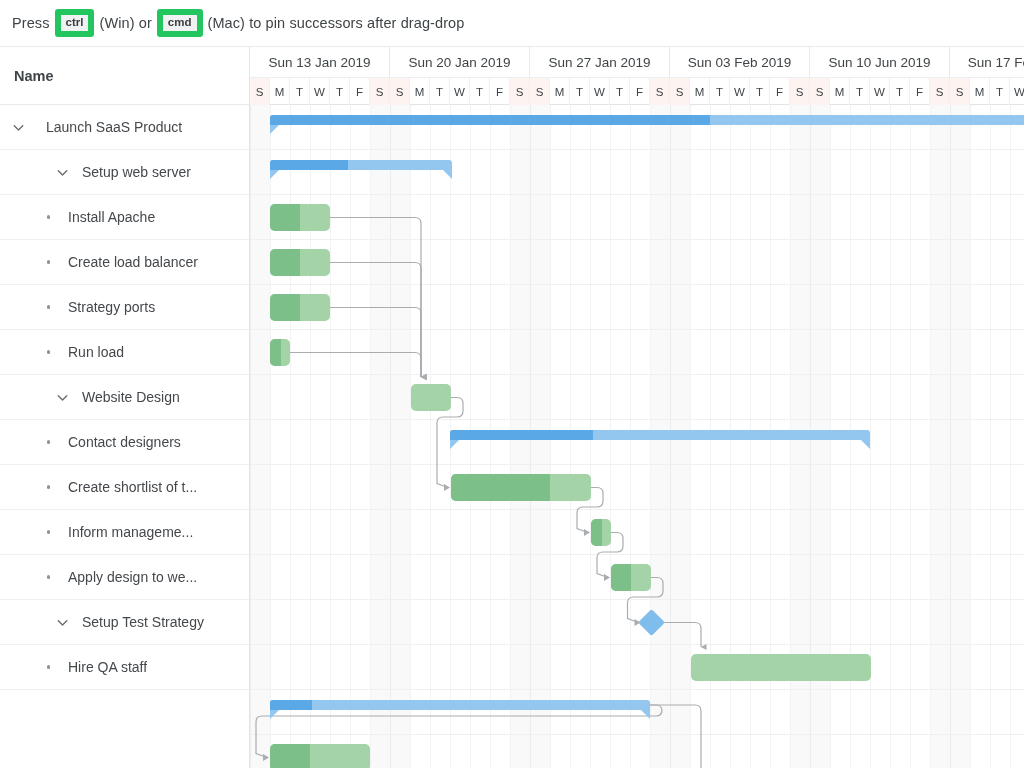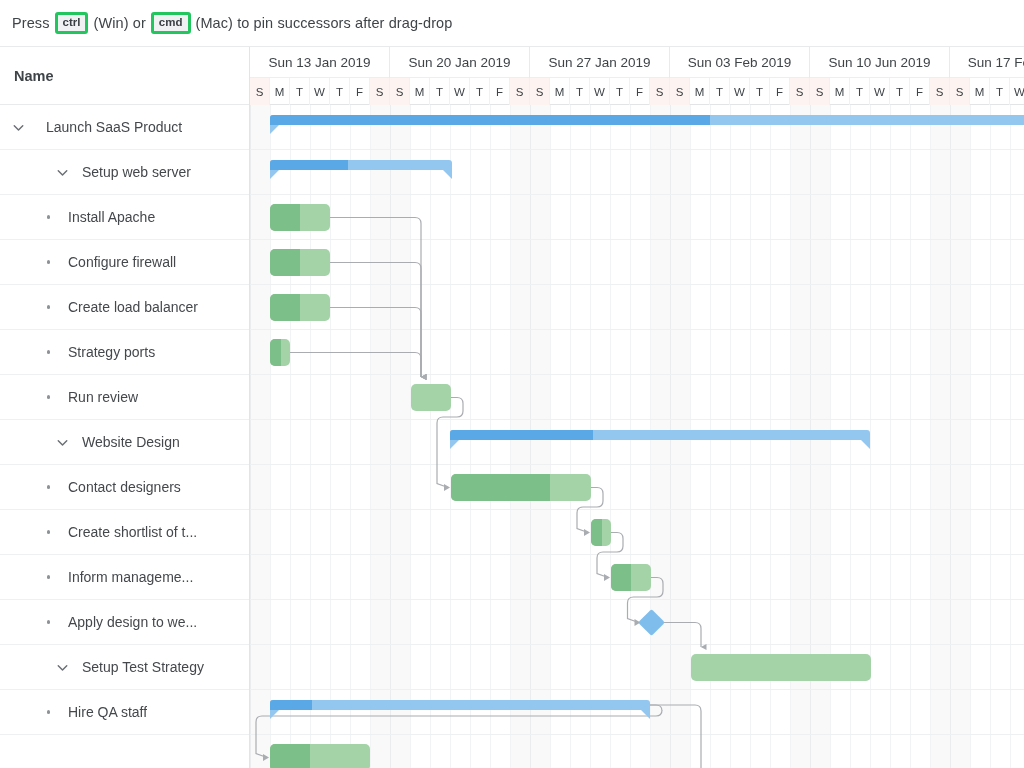--- a/index.html
+++ b/index.html
@@ -20,21 +20,21 @@
     font-size: 14.5px;
     color: #3f4448;
     background: #ffffff;
     border-bottom: 1px solid #e8eaec;
     white-space: nowrap;
   }
   #hint-bar .txt { letter-spacing: .1px; }
   .kbd {
     display: inline-block;
     background: #f0f1f2;
-    border: 3px solid #22c55e;
+    border: 6px solid #22c55e;
     border-radius: 3px;
     font-size: 11.5px;
     font-weight: bold;
     padding: 2px 5px 3px 5px;
     margin: 0 5px;
     line-height: 1;
     color: #3a3f43;
     font-family: "Liberation Sans", sans-serif;
   }
 
@@ -246,39 +246,33 @@
         <div class="name-row lvl2">
           <span class="bullet">
             <i></i>
           </span>
           <span class="nm">Install Apache</span>
         </div>
         <div class="name-row lvl2">
           <span class="bullet">
             <i></i>
           </span>
-          <span class="nm">Configure firewall</span>
-        </div>
-        <div class="name-row lvl2">
-          <span class="bullet">
-            <i></i>
-          </span>
           <span class="nm">Create load balancer</span>
         </div>
         <div class="name-row lvl2">
           <span class="bullet">
             <i></i>
           </span>
           <span class="nm">Strategy ports</span>
         </div>
         <div class="name-row lvl2">
           <span class="bullet">
             <i></i>
           </span>
-          <span class="nm">Run review</span>
+          <span class="nm">Run load</span>
         </div>
         <div class="name-row lvl1">
           <svg class="chevron" viewBox="0 0 20 20">
             <path d="M5 8 L10 13 L15 8" fill="none" stroke="#6b7075" stroke-width="1.7" stroke-linecap="round" stroke-linejoin="round"></path>
           </svg>
           <span class="nm">Website Design</span>
         </div>
         <div class="name-row lvl2">
           <span class="bullet">
             <i></i>

